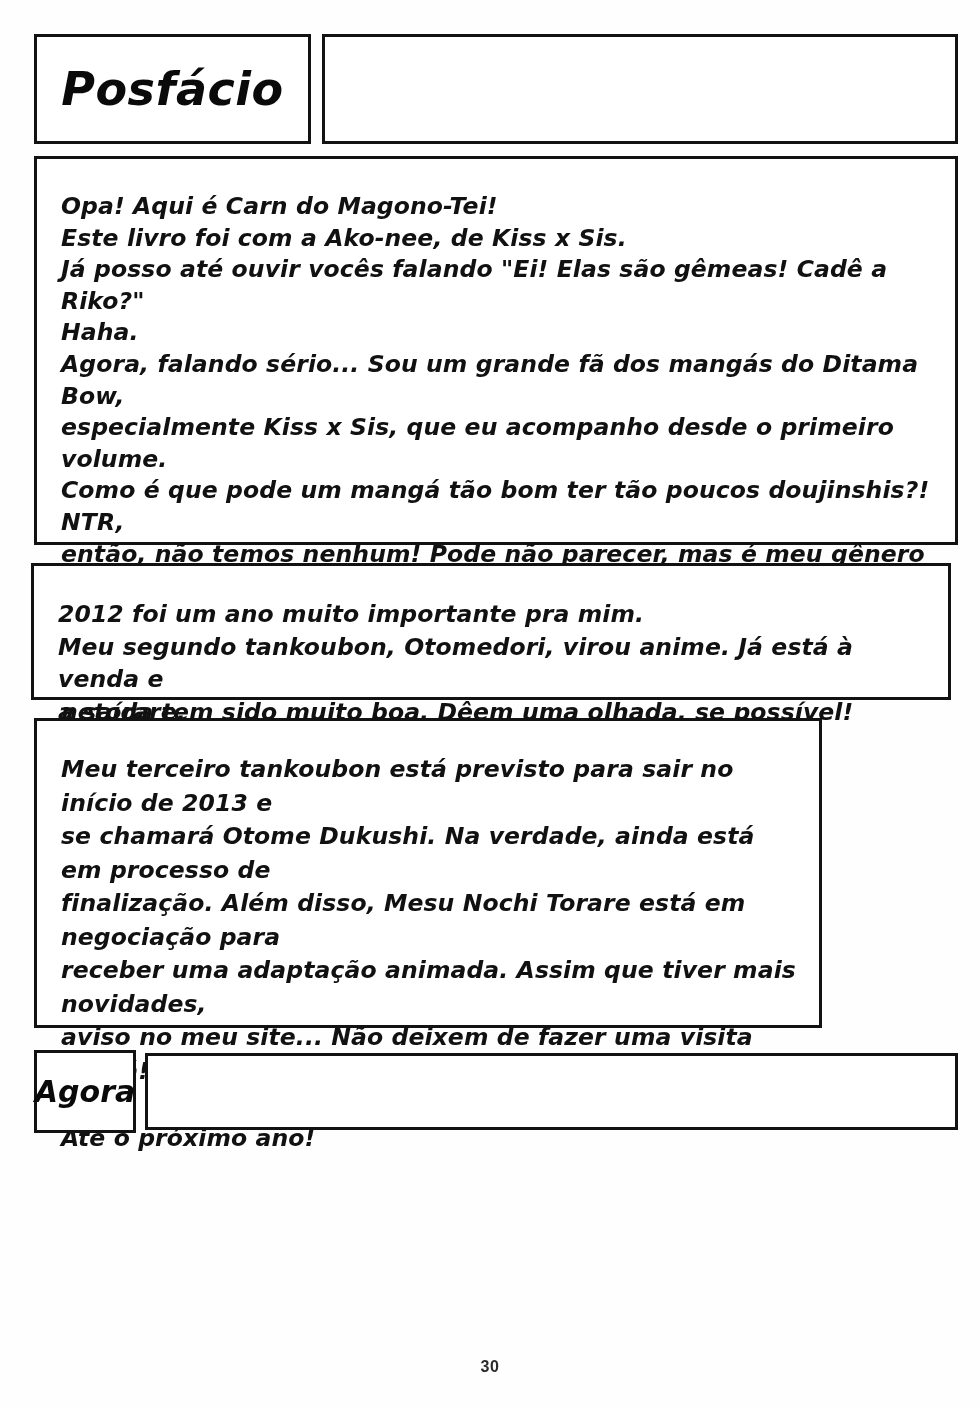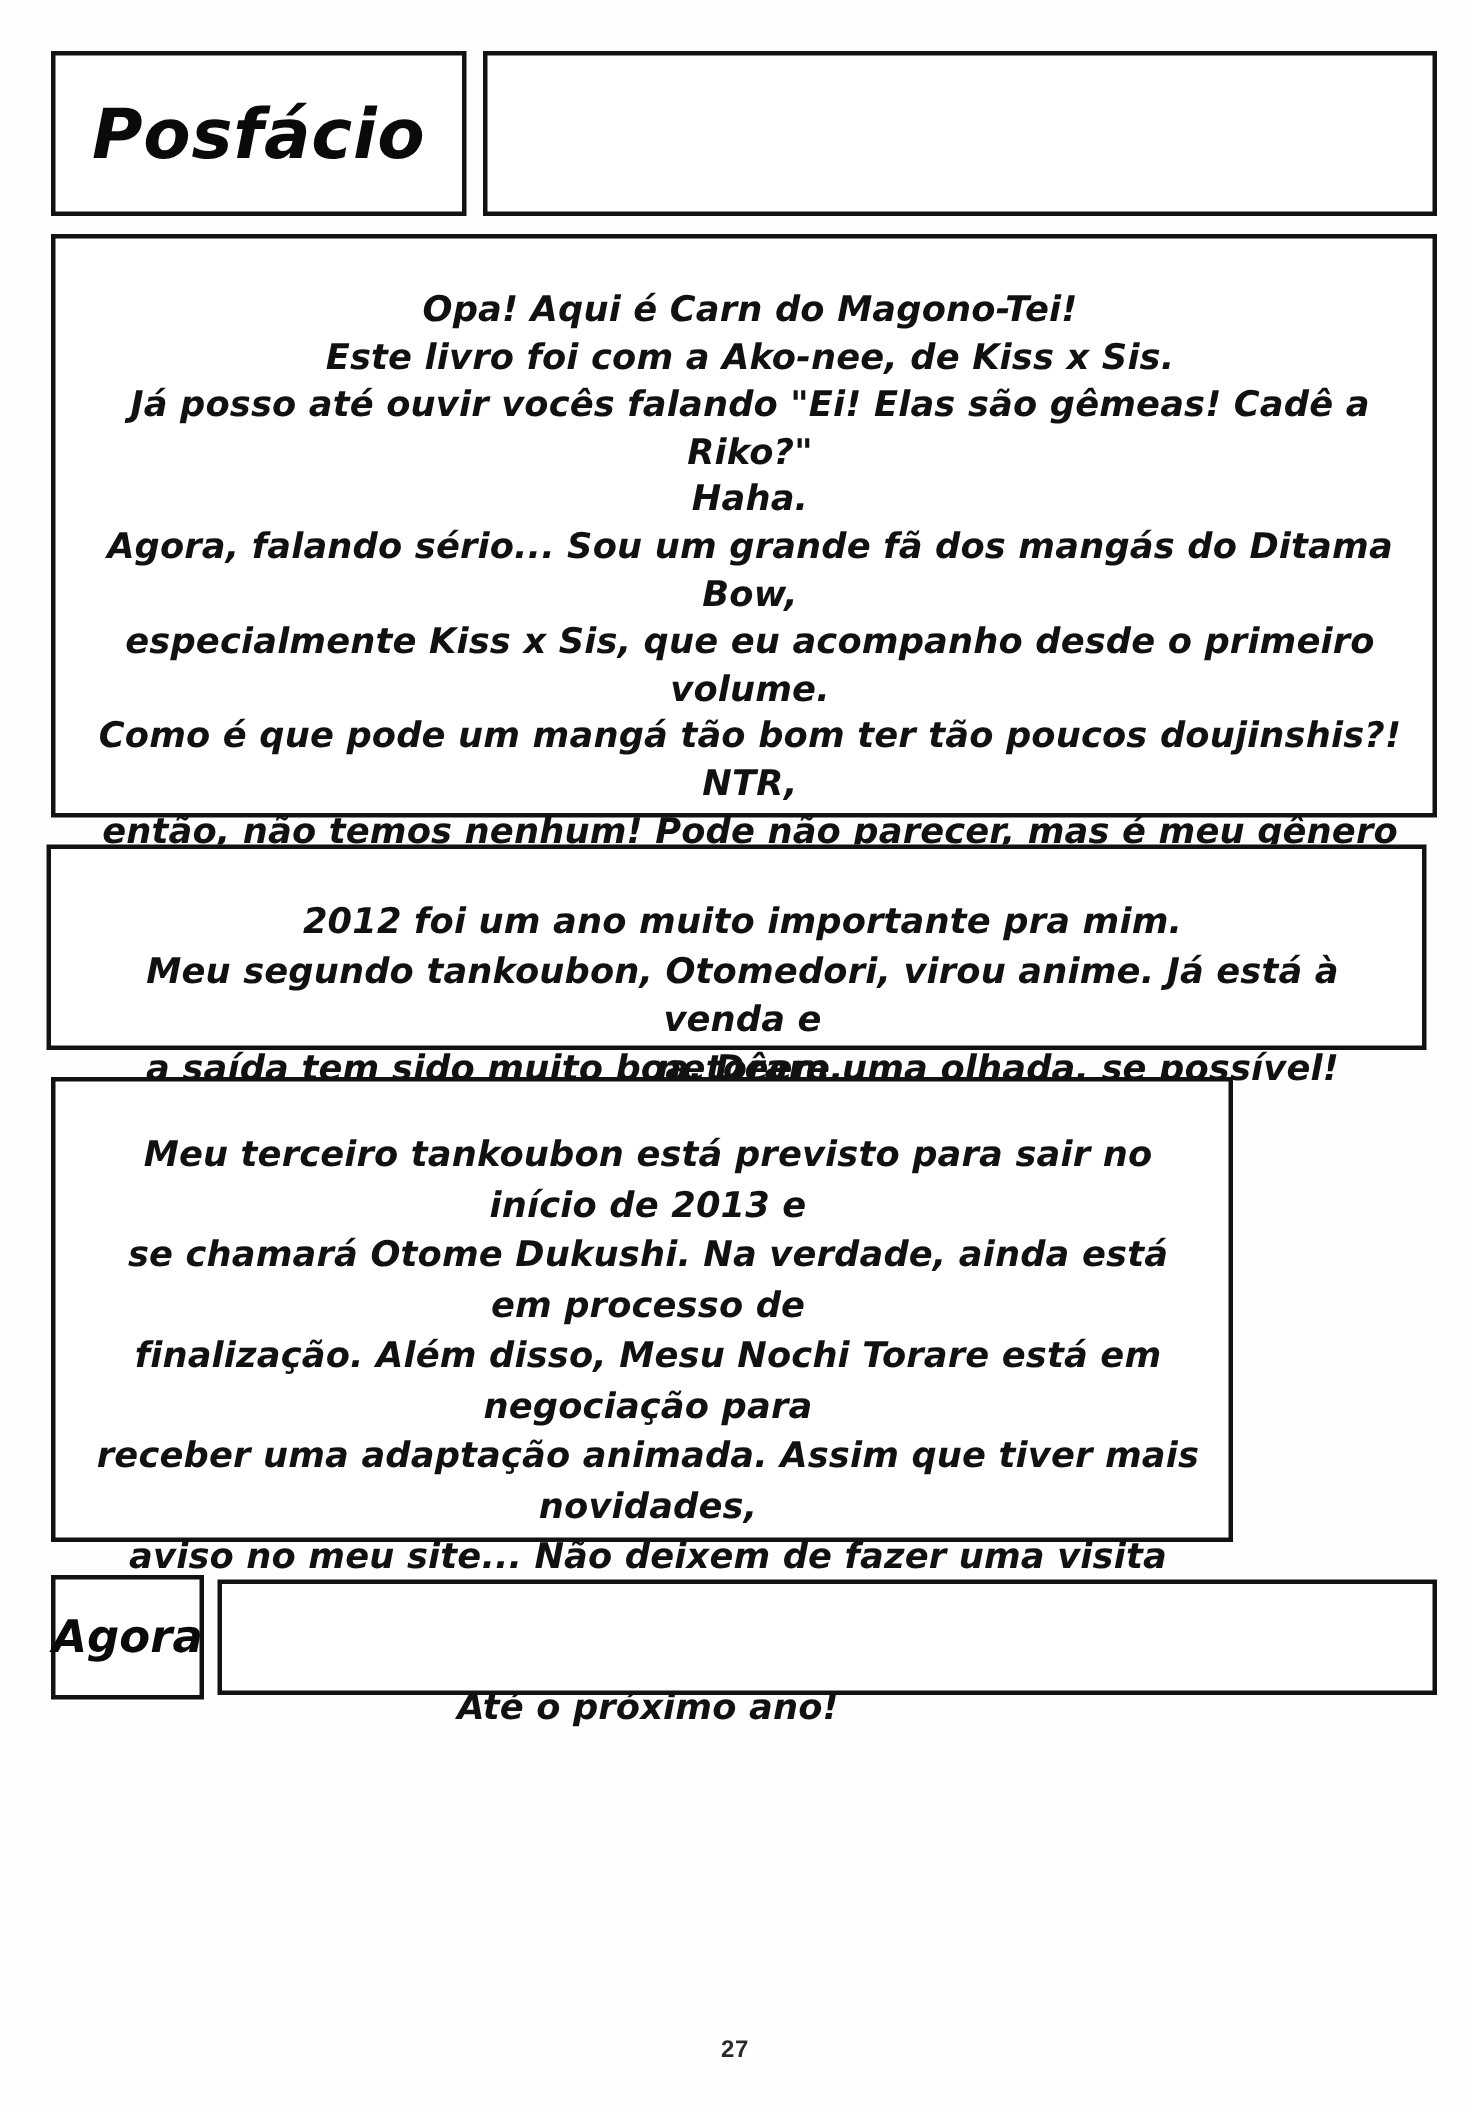--- a/index.html
+++ b/index.html
@@ -25,21 +25,20 @@
     height: 1408px;
     background: #fefefe;
   }
 
   
   .box {
     position: absolute;
     border: 3px solid #121212;
     background: #ffffff;
     box-sizing: border-box;
-    text-align: center;
   }
 
   
   .title-box {
     left: 34px;
     top: 34px;
     width: 277px;
     height: 110px;
     display: flex;
     align-items: center;
@@ -188,15 +187,15 @@
   </div>
 
   <div class="box sign-name-box">
     <div class="sign-name-text">Agora</div>
   </div>
 
   <div class="box sign-blank-box">
     <span></span>
   </div>
 
-  <div class="page-number">27</div>
+  <div class="page-number">30</div>
 
 </div>
 
 </body></html>

